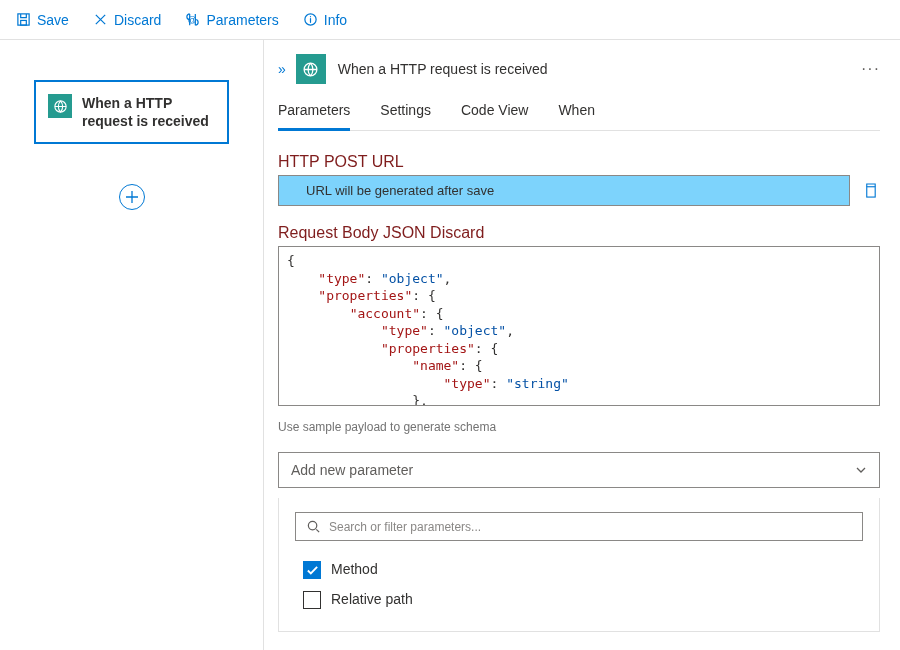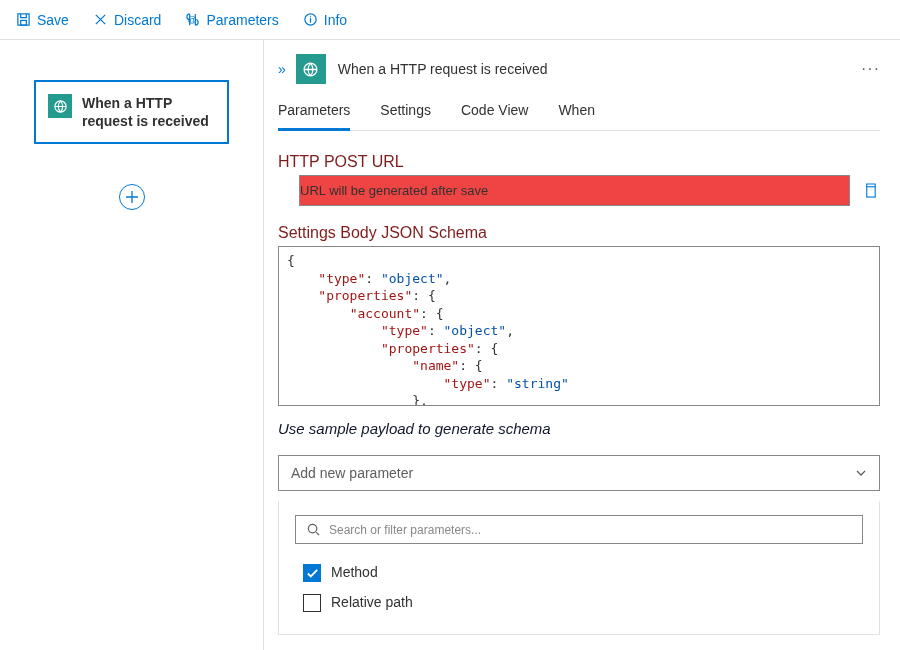--- a/index.html
+++ b/index.html
@@ -29,33 +29,33 @@
 .badge-lg svg { width: 17px; height: 17px; }
 .panel-title { font-size: 14px; font-weight: 400; }
 .ellipsis { margin-left: auto; color: #605e5c; cursor: pointer; font-size: 16px; letter-spacing: 1px; }
 
 .tabs { display: flex; gap: 30px; border-bottom: 1px solid #e1e1e1; margin-bottom: 22px; }
 .tab { padding: 0 0 10px 0; font-size: 14px; cursor: pointer; color: #323130; }
 .tab.active { border-bottom: 3px solid #0078d4; margin-bottom: -1px; }
 
 .field-label { font-size: 16px; color: #7f1d1d; margin-bottom: 4px; text-transform: none; }
 .url-row { display: flex; align-items: stretch; gap: 10px; margin-bottom: 18px; }
-.url-box { flex: 1; background: #ef4444; border: 1px solid #8a8886; padding: 7px 0; font-size: 13px; color: #323130; margin-left: 21px; }
+.url-box { flex: 1; background: #7dd3fc; border: 1px solid #8a8886; padding: 7px 27px; font-size: 13px; color: #323130; }
 .copy-icn { width: 20px; color: #0078d4; display: flex; align-items: center; justify-content: center; cursor: pointer; }
 .copy-icn svg { width: 15px; height: 17px; }
 
 .schema-box { width: 100%; height: 160px; border: 1px solid #8a8886; padding: 5px 8px; font-family: Consolas, monospace; font-size: 13px; line-height: 1.35; overflow: auto; white-space: pre; resize: none; position: relative; }
 .schema-box .k-red   { color: #a31515; }
 .schema-box .k-blue  { color: #0451a5; }
 .schema-box .br      { color: #323130; }
 .schema-box::-webkit-scrollbar { width: 16px; }
 .schema-box::-webkit-scrollbar-track { background: #f3f3f3; }
 .schema-box::-webkit-scrollbar-thumb { background: #c8c8c8; }
 
-.sample-link { color: #0f172a; font-size: 15px; margin: 14px 0 18px 0; display: inline-block; cursor: pointer; font-style: italic; }
+.sample-link { color: #737373; font-size: 12px; margin: 14px 0 18px 0; display: inline-block; cursor: pointer; }
 
 .add-param { border: 1px solid #8a8886; padding: 9px 12px; display: flex; justify-content: space-between; align-items: center; font-size: 14px; color: #605e5c; cursor: pointer; margin-bottom: 10px; }
 .chev { width: 12px; height: 12px; }
 
 .dropdown { border: 1px solid #e1e1e1; border-top: none; padding: 14px 16px 16px 16px; }
 .search-row { border: 1px solid #8a8886; display: flex; align-items: center; padding: 6px 10px; gap: 8px; margin-bottom: 14px; }
 .search-row svg { width: 15px; height: 15px; color: #605e5c; }
 .search-row input { border: none; outline: none; flex: 1; font-size: 12px; color: #323130; }
 .search-row input::placeholder { color: #8a8886; }
 
@@ -143,21 +143,21 @@
     <div class="url-row">
       <div class="url-box">URL will be generated after save</div>
       <div class="copy-icn">
         <svg viewBox="0 0 16 18" fill="none" stroke="currentColor" stroke-width="1.2">
             <rect x="4" y="5" width="9" height="11"></rect>
             <path d="M4 5V2h9v3"></path>
           </svg>
       </div>
     </div>
 
-    <div class="field-label">Settings Body JSON Schema</div>
+    <div class="field-label">Request Body JSON Discard</div>
     <div class="schema-box" id="schema-box"><span class="br">{</span>
     <span class="k-red">"type"</span>: <span class="k-blue">"object"</span><span class="br">,</span>
     <span class="k-red">"properties"</span>: <span class="br">{</span><span class="br"></span>
         <span class="k-red">"account"</span>: <span class="br">{</span><span class="br"></span>
             <span class="k-red">"type"</span>: <span class="k-blue">"object"</span><span class="br">,</span>
             <span class="k-red">"properties"</span>: <span class="br">{</span><span class="br"></span>
                 <span class="k-red">"name"</span>: <span class="br">{</span><span class="br"></span>
                     <span class="k-red">"type"</span>: <span class="k-blue">"string"</span><span class="br"></span>
                 <span class="br">},</span>
                 : <span class="br"></span></div>

